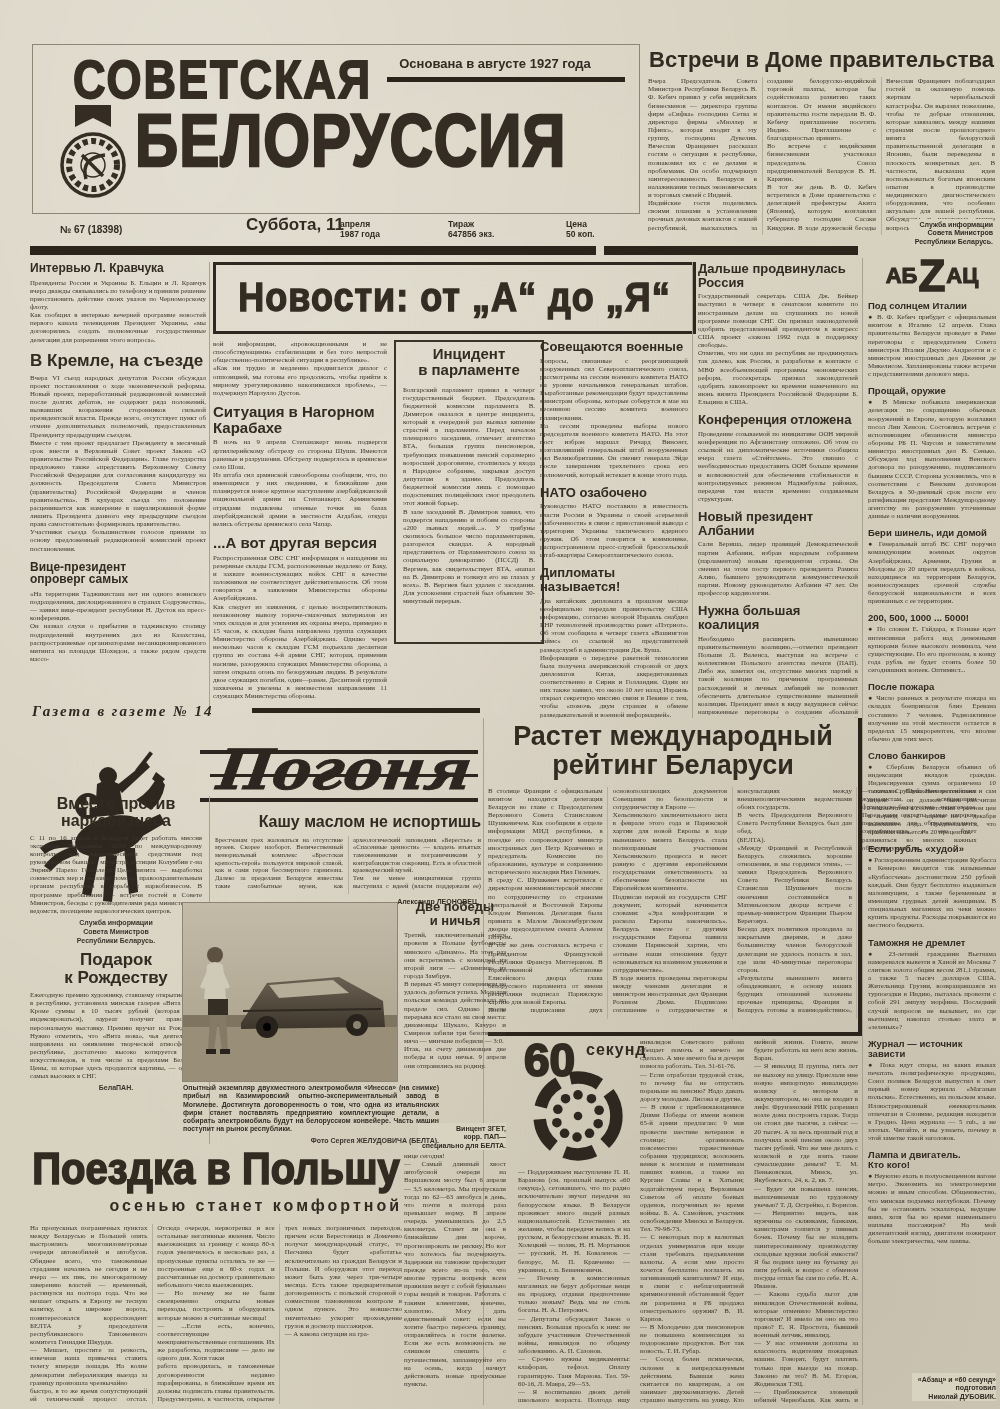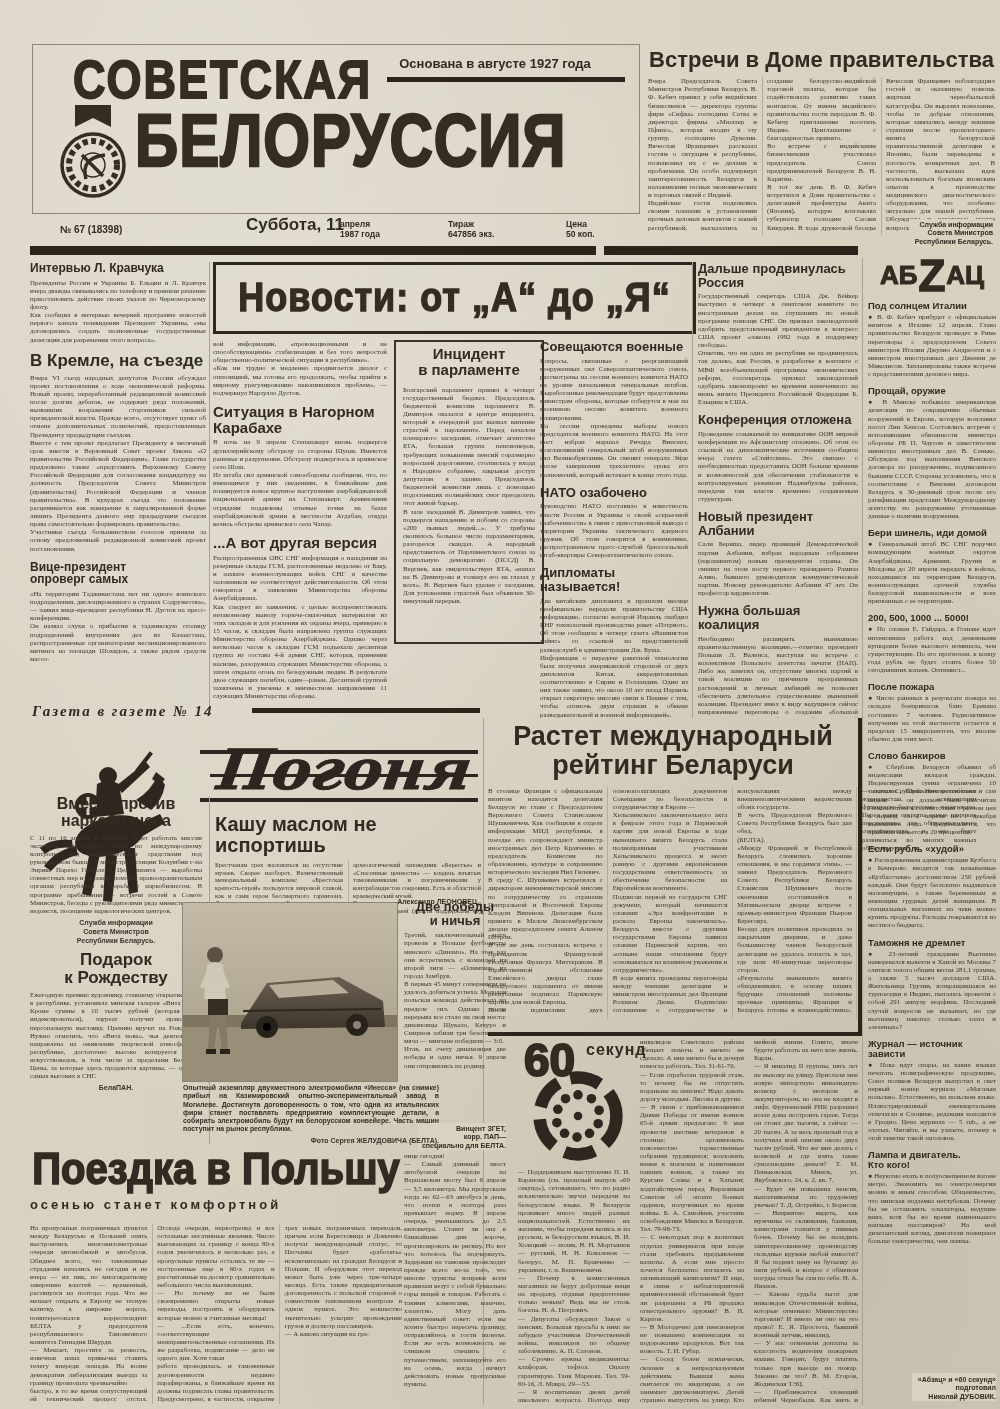--- a/index.html
+++ b/index.html
@@ -46,52 +46,52 @@
   #banner-text{font-size:36px;letter-spacing:1px;transform:scaleY(1.12);color:#342c23;-webkit-text-stroke:1.2px #342c23;}
   #news1{left:213px;top:340px;width:174px;height:378px;overflow:hidden;}
   #news2-box{left:394px;top:340px;width:132px;height:300px;border:2px solid #3a332a;padding:0 7px;overflow:hidden;}
   #news3{left:540px;top:340px;width:148px;height:378px;overflow:hidden;}
   #news4{left:698px;top:262px;width:160px;height:456px;overflow:hidden;}
   .nw-title{font-size:13px;margin:7px 0 3px 0;}
   #incident-title{font-size:15px;text-align:center;margin:4px 0 8px 0;}
   
   #abzac{left:868px;top:258px;width:128px;height:1147px;overflow:hidden;}
   #abzac-logo{display:flex;align-items:center;justify-content:center;gap:1px;margin-bottom:8px;}
-  #abzac-logo .az1{font-size:26px;-webkit-text-stroke:1px #322b22;}
+  #abzac-logo .az1{font-size:22px;-webkit-text-stroke:1px #322b22;}
   #abzac-logo .az2{font-size:44px;line-height:.8;-webkit-text-stroke:1.5px #322b22;}
   .ab-title{font-size:9.5px;margin:8px 0 2px 0;}
   #abzac-footer{position:absolute;right:0;bottom:4px;padding:3px 0 0 6px;}
   
   #rating{left:488px;top:718px;width:370px;height:314px;border-right:4px solid #2b241b;border-bottom:4px solid #2b241b;}
   #rating-title{font-size:27px;text-align:center;margin:4px 0 8px 0;transform:scaleY(1.05);}
   #rating-cols{height:232px;padding-right:6px;}
   
   #gvg-band{left:32px;top:704px;font:bold italic 15px/1 "Liberation Serif",serif;color:#2f2821;letter-spacing:2px;text-align:center;}
   #bar2{left:252px;top:708px;width:228px;height:5px;}
   #knight{left:36px;top:738px;width:138px;height:170px;}
   #pogonya-logo{left:200px;top:734px;width:282px;height:84px;overflow:hidden;}
   #pogonya-text{position:absolute;left:18px;top:2px;font:bold italic 58px/1.2 "DejaVu Serif",serif;color:#2d2620;transform:skewX(-8deg) scaleY(.95);-webkit-text-stroke:1px #2d2620;}
   .streak{position:absolute;background:#2d2620;height:4px;}
   #drugs-gift{left:30px;top:796px;width:172px;height:348px;overflow:hidden;}
   .pg-title{font-size:16px;text-align:center;margin:6px 0 4px 0;}
   .pg-sig{font:bold 7px/1.25 "Liberation Sans",sans-serif;text-align:center;margin:4px 0;}
   #kasha{left:215px;top:814px;width:266px;height:88px;}
-  #kasha-title{font-size:20px;text-align:left;margin:0 0 5px 0;}
+  #kasha-title{font-size:16px;text-align:right;margin:0 0 5px 0;}
   #kasha-cols{column-count:2;column-gap:10px;column-rule:1px solid #b5ac99;column-fill:auto;height:58px;font-size:6.5px;}
   #kasha-sig{position:absolute;right:2px;bottom:-4px;padding-left:5px;}
   #photo{left:182px;top:902px;width:214px;height:178px;border:1px solid #8e8576;}
   #dve{left:404px;top:898px;width:102px;height:252px;overflow:hidden;}
   #dve-title{font-size:13px;text-align:center;margin:2px 0 4px 0;}
   #dve-sig{position:absolute;right:0;bottom:0;padding:2px 0 0 4px;}
   #caption{left:183px;top:1084px;width:256px;height:64px;overflow:hidden;}
   #caption-text{font:bold 6.9px/1.2 "Liberation Sans",sans-serif;text-align:justify;color:#352e26;}
   #caption-credit{font:bold 7px/1.2 "Liberation Sans",sans-serif;text-align:right;margin-top:3px;}
   #poland-head{left:30px;top:1148px;width:372px;}
   #poland-title{font-size:40px;text-align:center;transform:scaleY(1.1);-webkit-text-stroke:1.5px #322b22;}
-  #poland-sub{font-size:13px;text-align:left;letter-spacing:3px;margin-top:8px;}
+  #poland-sub{font-size:16px;text-align:right;letter-spacing:3px;margin-top:8px;}
   #poland-cols{left:30px;top:1224px;width:372px;height:180px;column-count:3;column-gap:10px;column-rule:1px solid #b5ac99;column-fill:auto;}
   #poland4{left:404px;top:1152px;width:102px;height:253px;}
   
   #sixty{left:518px;top:1038px;width:340px;height:367px;}
   #sixty-logo{position:absolute;left:4px;top:4px;width:164px;height:120px;}
   #sixty-num{position:absolute;left:2px;top:-6px;font-size:46px;-webkit-text-stroke:2px #322b22;}
   #sixty-word{position:absolute;left:64px;top:0;font-size:16px;letter-spacing:1px;}
   #sixty-dial{position:absolute;left:8px;top:26px;width:96px;height:96px;}
   #sixty1{position:absolute;left:0;top:130px;width:112px;height:237px;}
   #sixty2{position:absolute;left:122px;top:0;width:104px;height:367px;}

